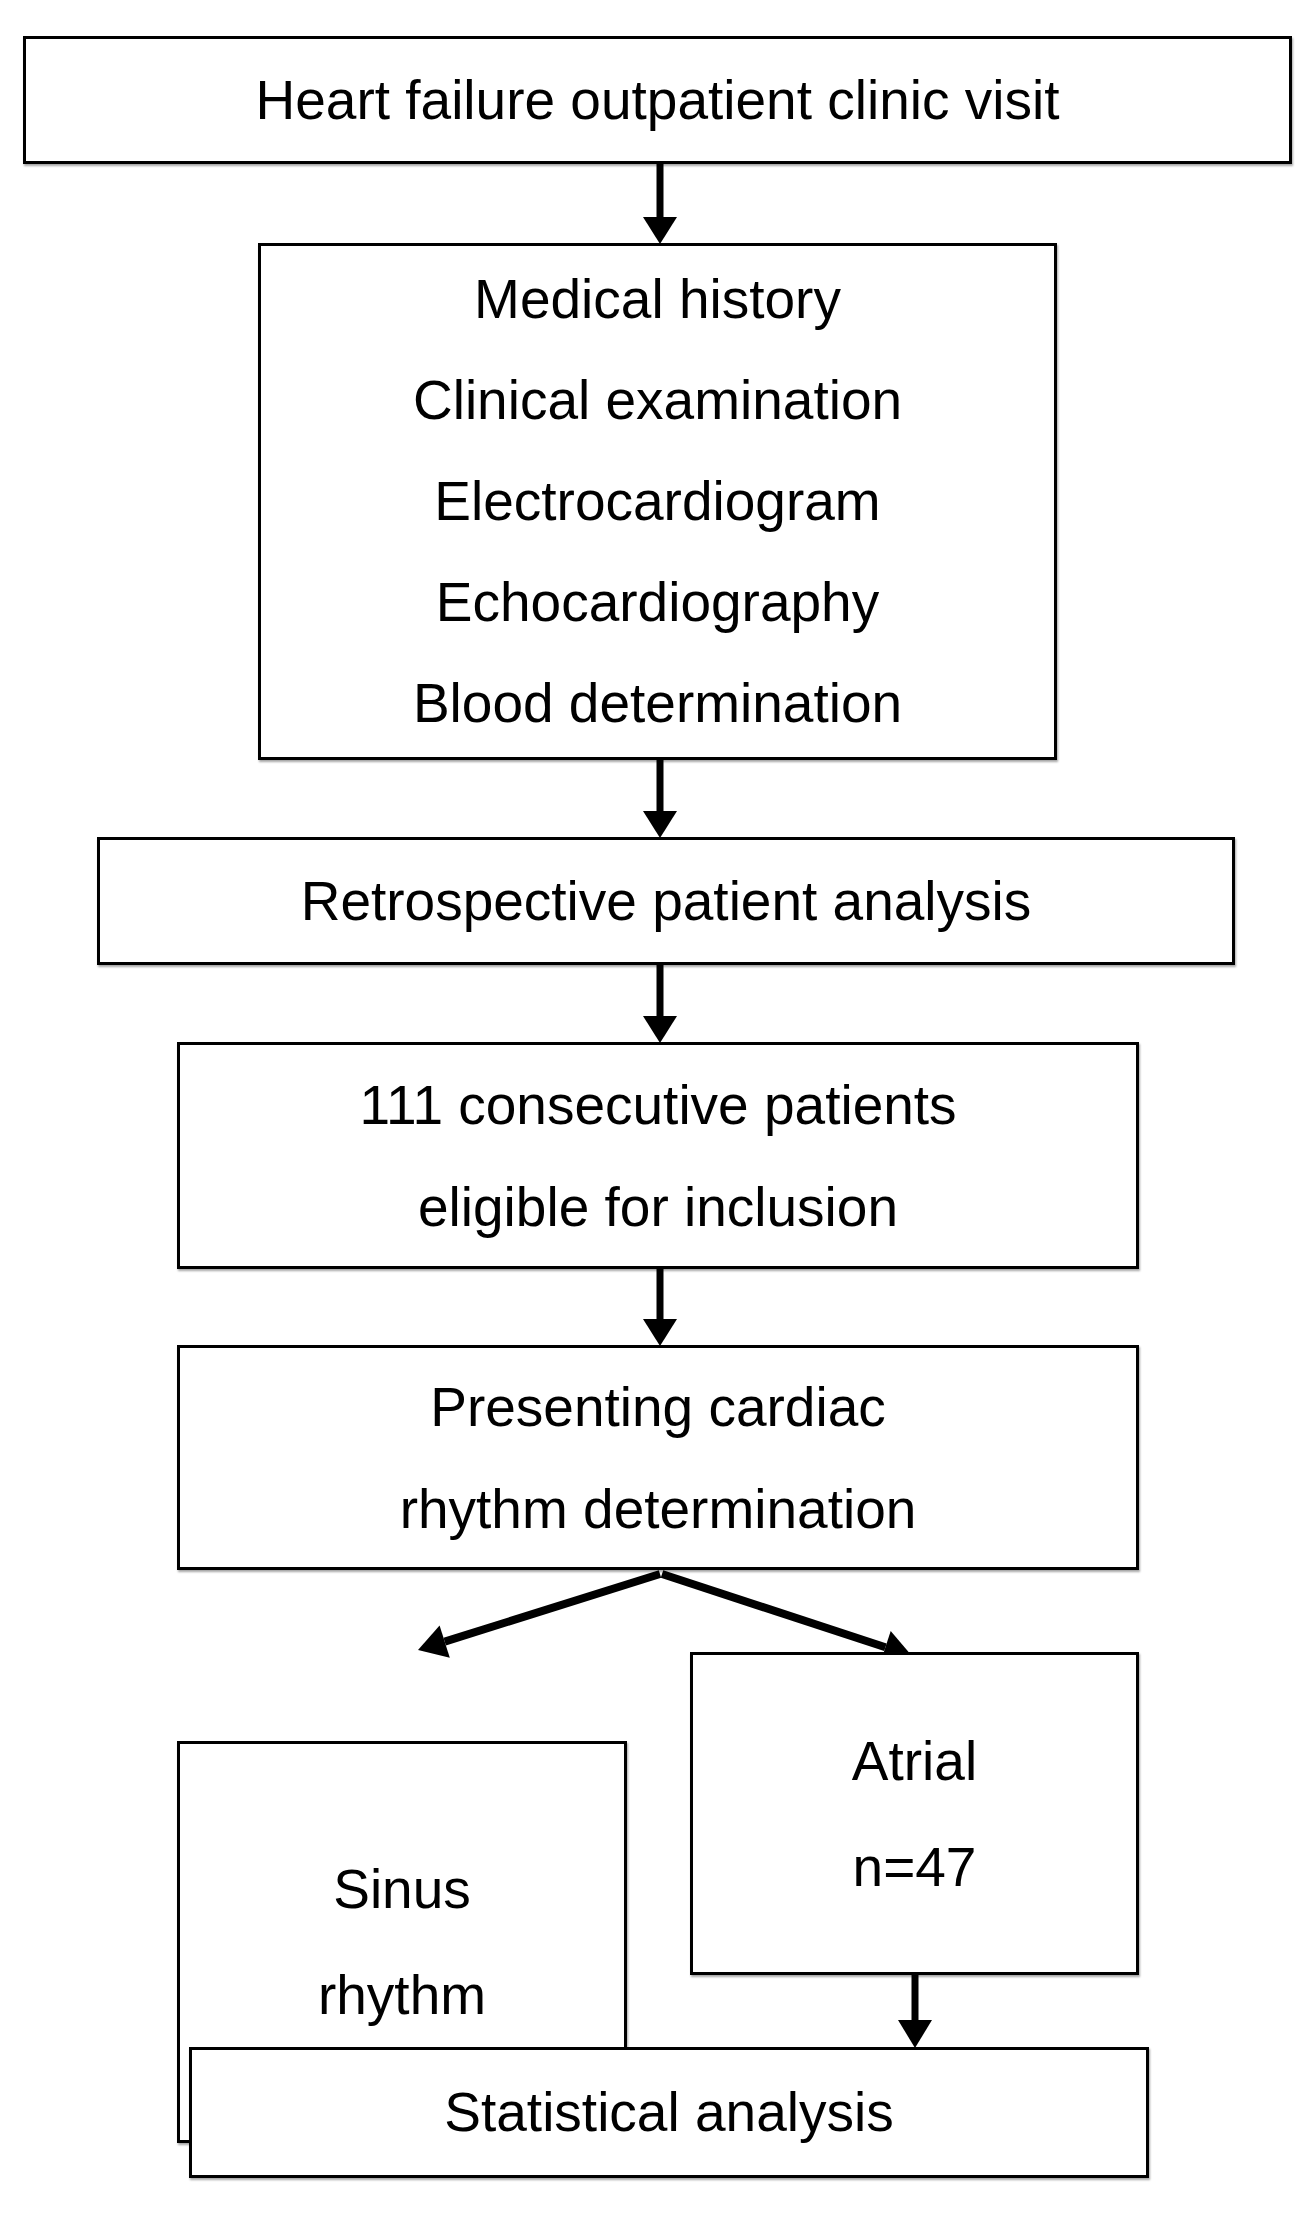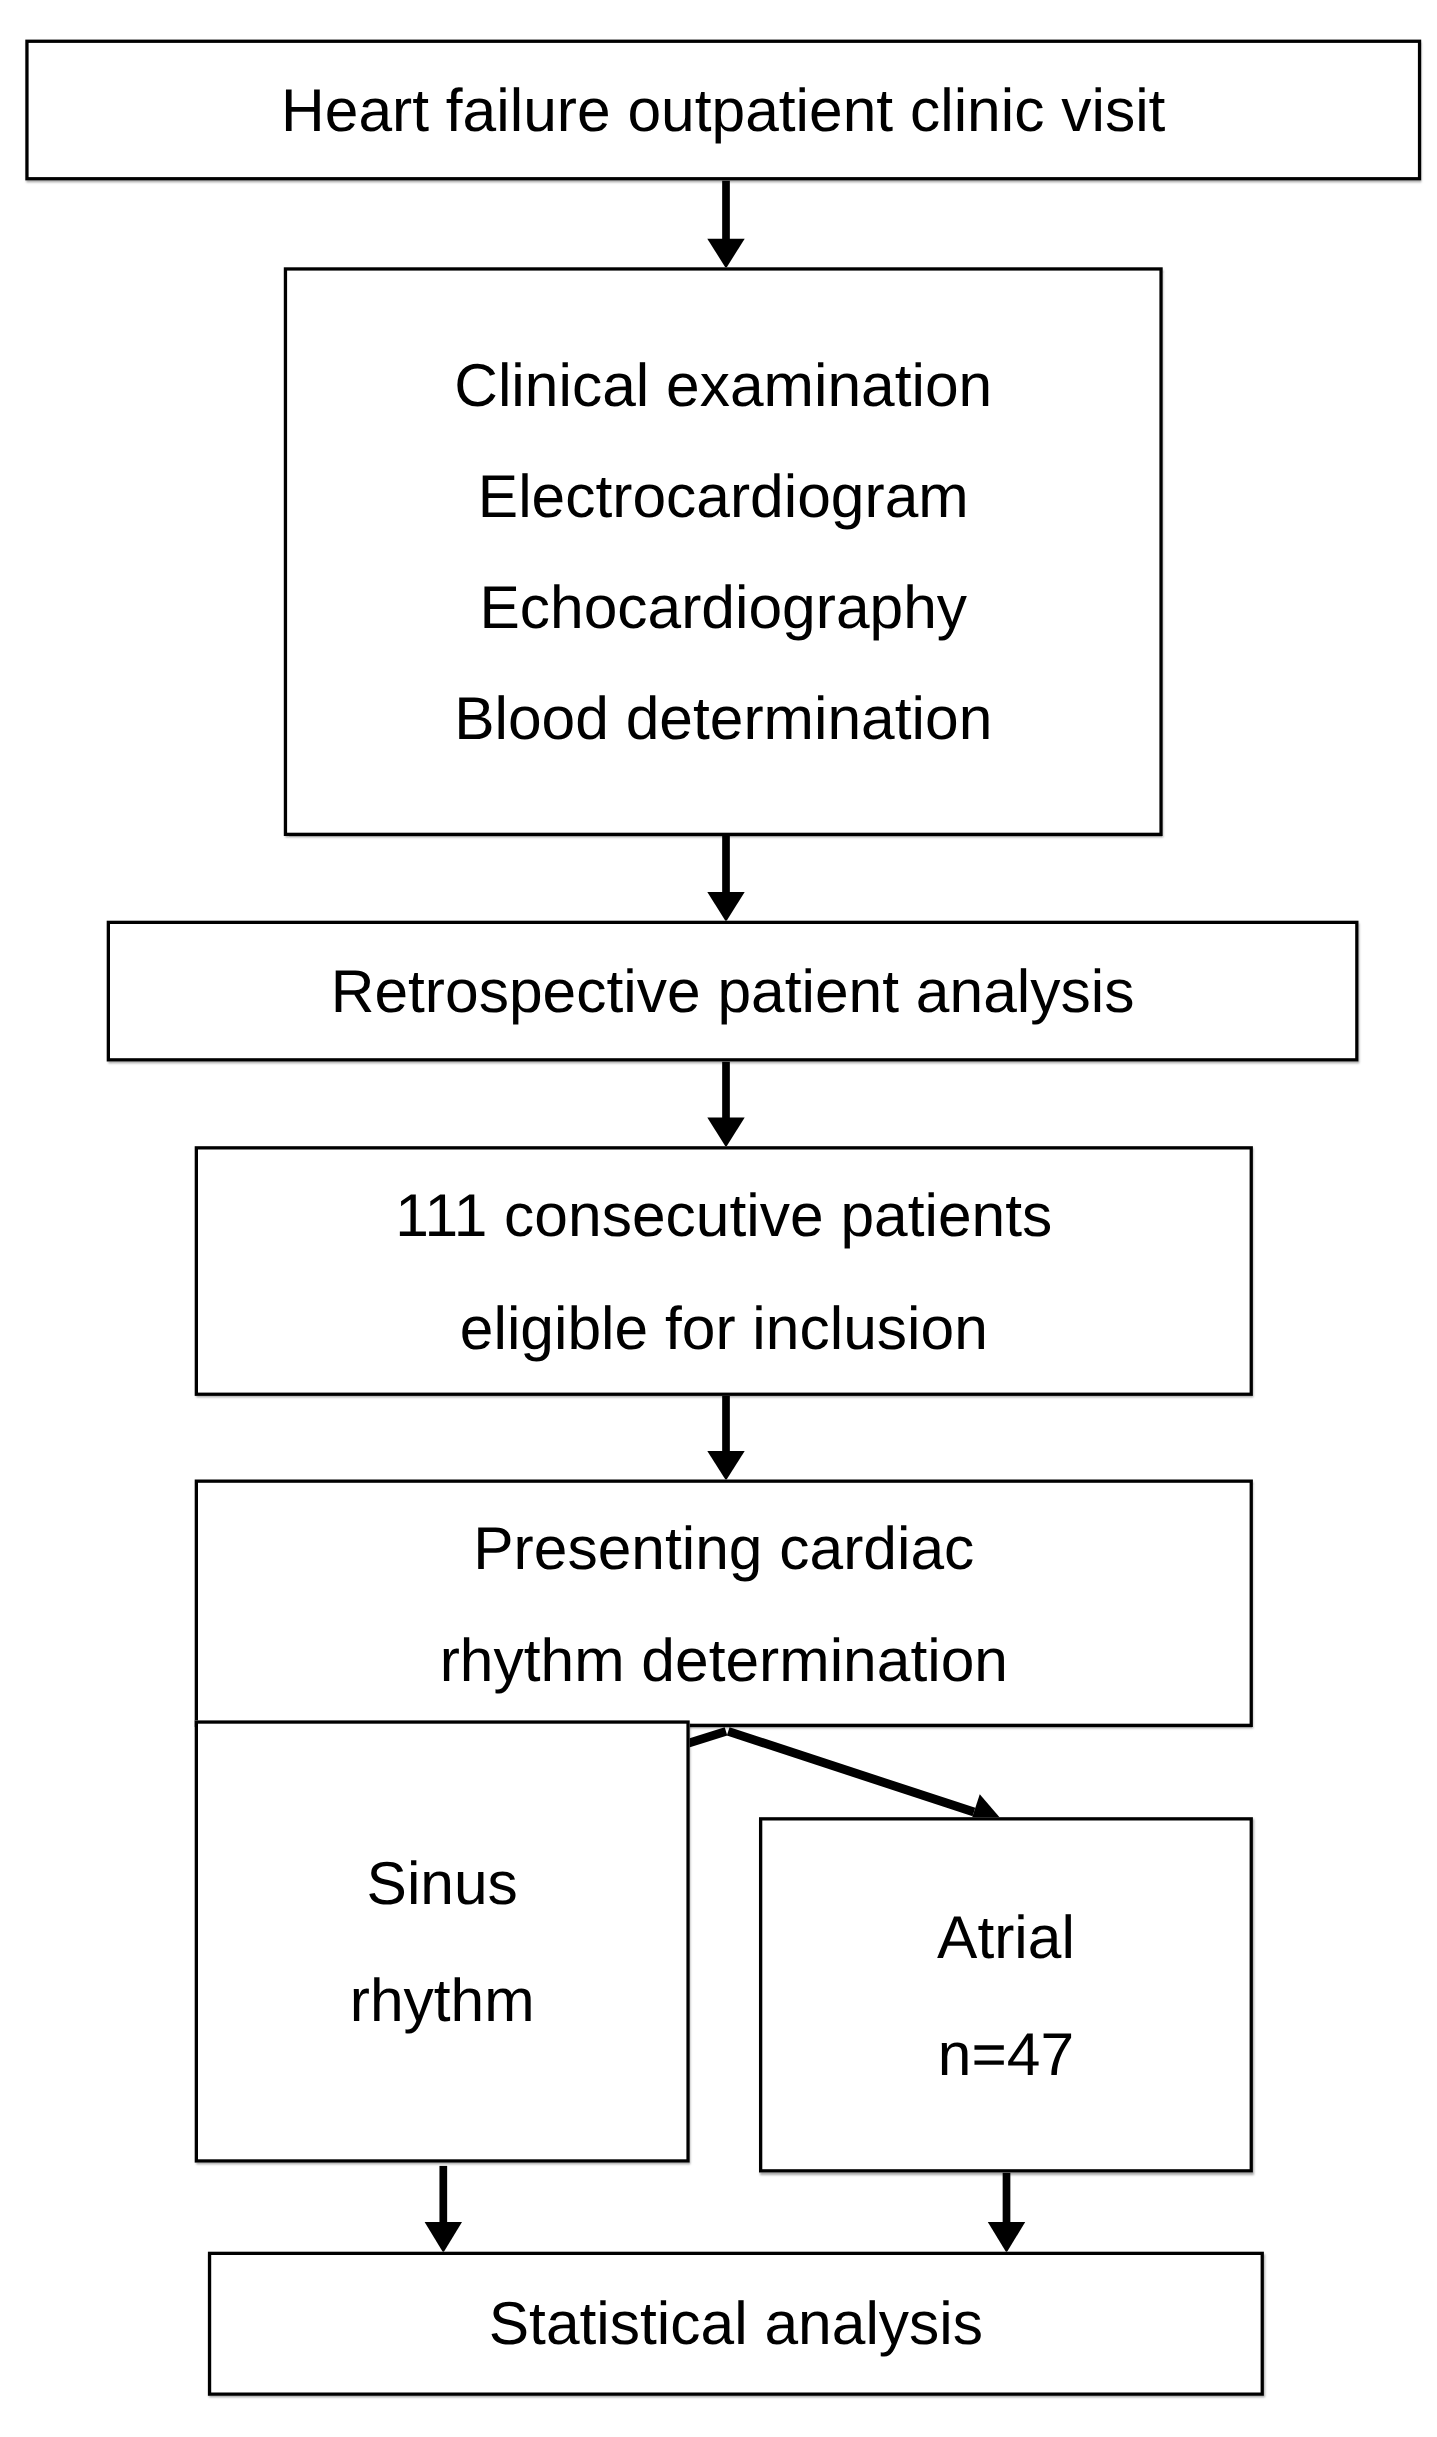--- a/index.html
+++ b/index.html
@@ -35,21 +35,21 @@
   .lh101 .line { line-height: 101px; }
   .lh102 .line { line-height: 102px; }
   .lh106 .line { line-height: 106px; }
 
   
   #b-visit   { left: 23px;  top: 36px;   width: 1269px; height: 128px; }
   #b-workup  { left: 258px; top: 243px;  width: 799px;  height: 517px; }
   #b-retro   { left: 97px;  top: 837px;  width: 1138px; height: 128px; }
   #b-elig    { left: 177px; top: 1042px; width: 962px;  height: 227px; }
   #b-rhythm  { left: 177px; top: 1345px; width: 962px;  height: 225px; }
-  #b-sinus   { left: 177px; top: 1564px; width: 450px;  height: 402px; }
+  #b-sinus   { left: 177px; top: 1741px; width: 450px;  height: 402px; }
   #b-afib    { left: 690px; top: 1652px; width: 449px;  height: 323px; justify-content: center; }
   #b-stats   { left: 189px; top: 2047px; width: 960px;  height: 131px; }
 
   #arrow-layer {
     position: absolute;
     left: 0; top: 0;
     width: 1306px;
     height: 2215px;
     pointer-events: none;
   }
@@ -94,20 +94,21 @@
       <line x1="915" y1="1975" x2="915" y2="2021" stroke-width="7"></line>
       <polygon points="915,2048 898,2020 932,2020"></polygon>
     </g>
   </svg>
 
   <div class="box" id="b-visit">
     <span class="line">Heart failure outpatient clinic visit</span>
   </div>
 
   <div class="box lh101" id="b-workup">
+    <span class="line">Medical history</span>
     <span class="line">Clinical examination</span>
     <span class="line">Electrocardiogram</span>
     <span class="line">Echocardiography</span>
     <span class="line">Blood determination</span>
   </div>
 
   <div class="box" id="b-retro">
     <span class="line">Retrospective patient analysis</span>
   </div>
 

